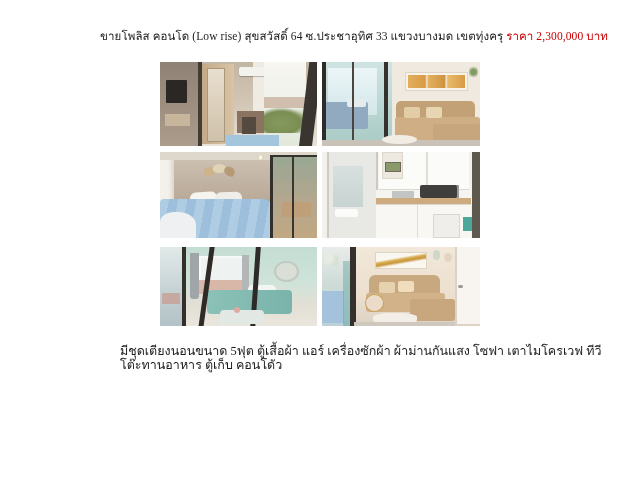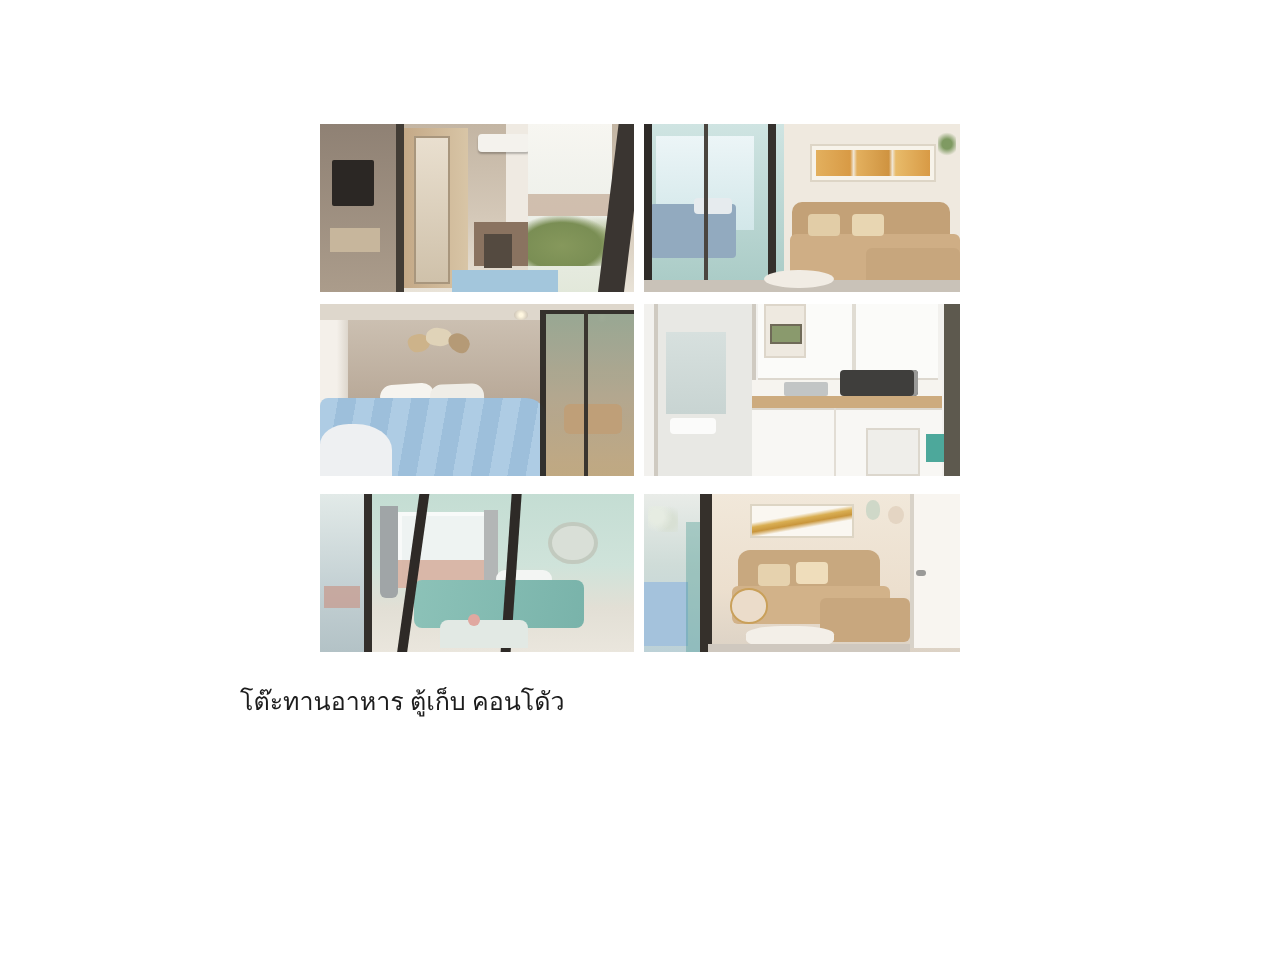--- a/index.html
+++ b/index.html
@@ -20,20 +20,25 @@
     position:absolute;left:120px;top:345px;width:420px;
     font-size:12.5px;line-height:13.8px;color:#1c1c1c;
   }
   .desc div{white-space:nowrap;}
 </style>
 </head>
 <body>
 
 <div class="canvas">
 
+  <div class="title">
+    <span>ขายโพลิส คอนโด (Low rise) สุขสวัสดิ์ 64 ซ.ประชาอุทิศ 33 แขวงบางมด เขตทุ่งครุ</span>
+    <span> </span>
+    <span class="price">ราคา 2,300,000 บาท</span>
+  </div>
 
   <div class="ph" style="left:160px;top:62px;width:157px;height:84px;background:linear-gradient(180deg,#c3b5a3 0%,#d4c8b8 55%,#e9e3d8 100%);" title="Bedroom entrance with TV, tan wardrobe mirror, desk and bright window with greenery">
     <div class="s" style="left:0;top:0;width:26%;height:100%;background:linear-gradient(180deg,#8f8174,#ab9c8b);"></div>
     <div class="s" style="left:4%;top:22%;width:13%;height:27%;background:#2b2724;border-radius:1px;"></div>
     <div class="s" style="left:3%;top:62%;width:16%;height:14%;background:#c7b69c;"></div>
     <div class="s" style="left:24%;top:0;width:3%;height:100%;background:#423c35;"></div>
     <div class="s" style="left:27%;top:2%;width:20%;height:96%;background:linear-gradient(90deg,#c4a987,#d8c5a6);"></div>
     <div class="s" style="left:30%;top:7%;width:10%;height:86%;background:linear-gradient(180deg,#e9dfcf,#cfc1aa);border:1px solid #a8967d;"></div>
     <div class="s" style="left:59%;top:0;width:8%;height:72%;background:#efeae2;"></div>
     <div class="s" style="left:50%;top:6%;width:17%;height:11%;background:#f4f2ed;border-radius:2px;box-shadow:0 1px 1px rgba(0,0,0,.25);"></div>
@@ -133,16 +138,17 @@
     <div class="s" style="left:28%;top:58%;width:50%;height:24%;background:#d2b289;border-radius:3px;"></div>
     <div class="s" style="left:56%;top:66%;width:28%;height:28%;background:#c8a77e;border-radius:3px;"></div>
     <div class="s" style="left:27%;top:60%;width:11%;height:20%;background:rgba(255,255,255,.55);border:1px solid #c9a05a;border-radius:50%;"></div>
     <div class="s" style="left:84%;top:0;width:16%;height:97%;background:#f8f5f0;border-left:2px solid #d8d2c8;"></div>
     <div class="s" style="left:86%;top:48%;width:3%;height:4%;background:#9a9a98;border-radius:2px;"></div>
     <div class="s" style="left:32%;top:84%;width:28%;height:13%;background:#f3efe8;border-radius:40%;"></div>
     <div class="s" style="left:20%;top:95%;width:64%;height:5%;background:#cfc8bf;"></div>
   </div>
 
   <div class="desc">
+    <div>มีชุดเตียงนอนขนาด 5ฟุต ตู้เสื้อผ้า แอร์ เครื่องซักผ้า ผ้าม่านกันแสง โซฟา เตาไมโครเวฟ ทีวี</div>
     <div>โต๊ะทานอาหาร ตู้เก็บ คอนโดัว</div>
   </div>
 
 </div>
 
 </body></html>

